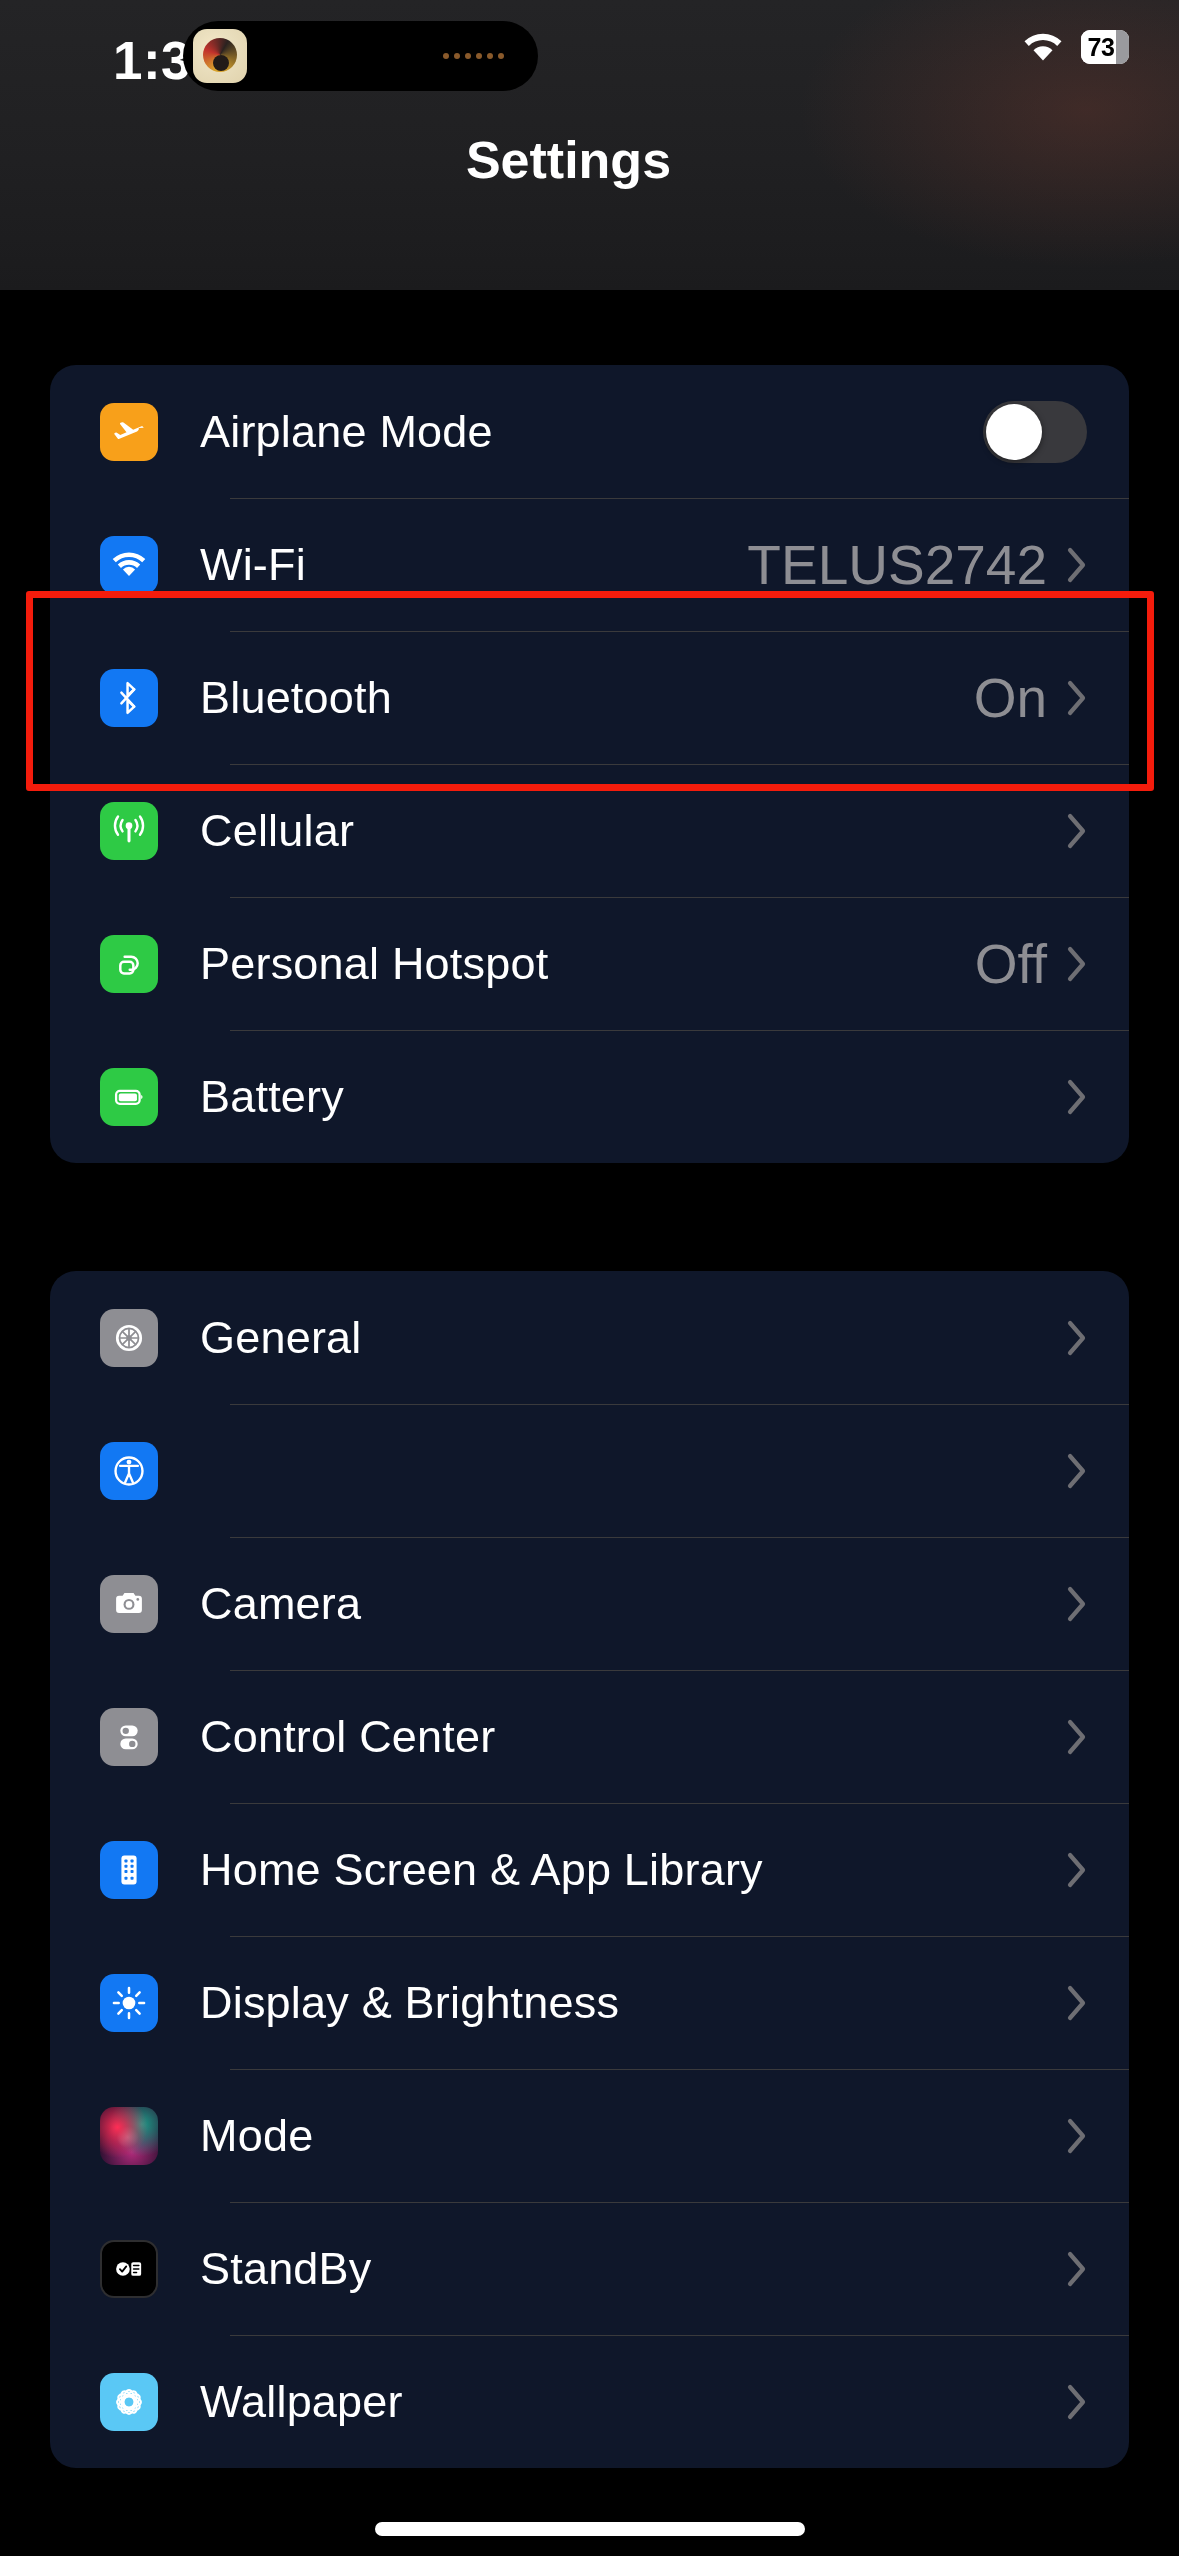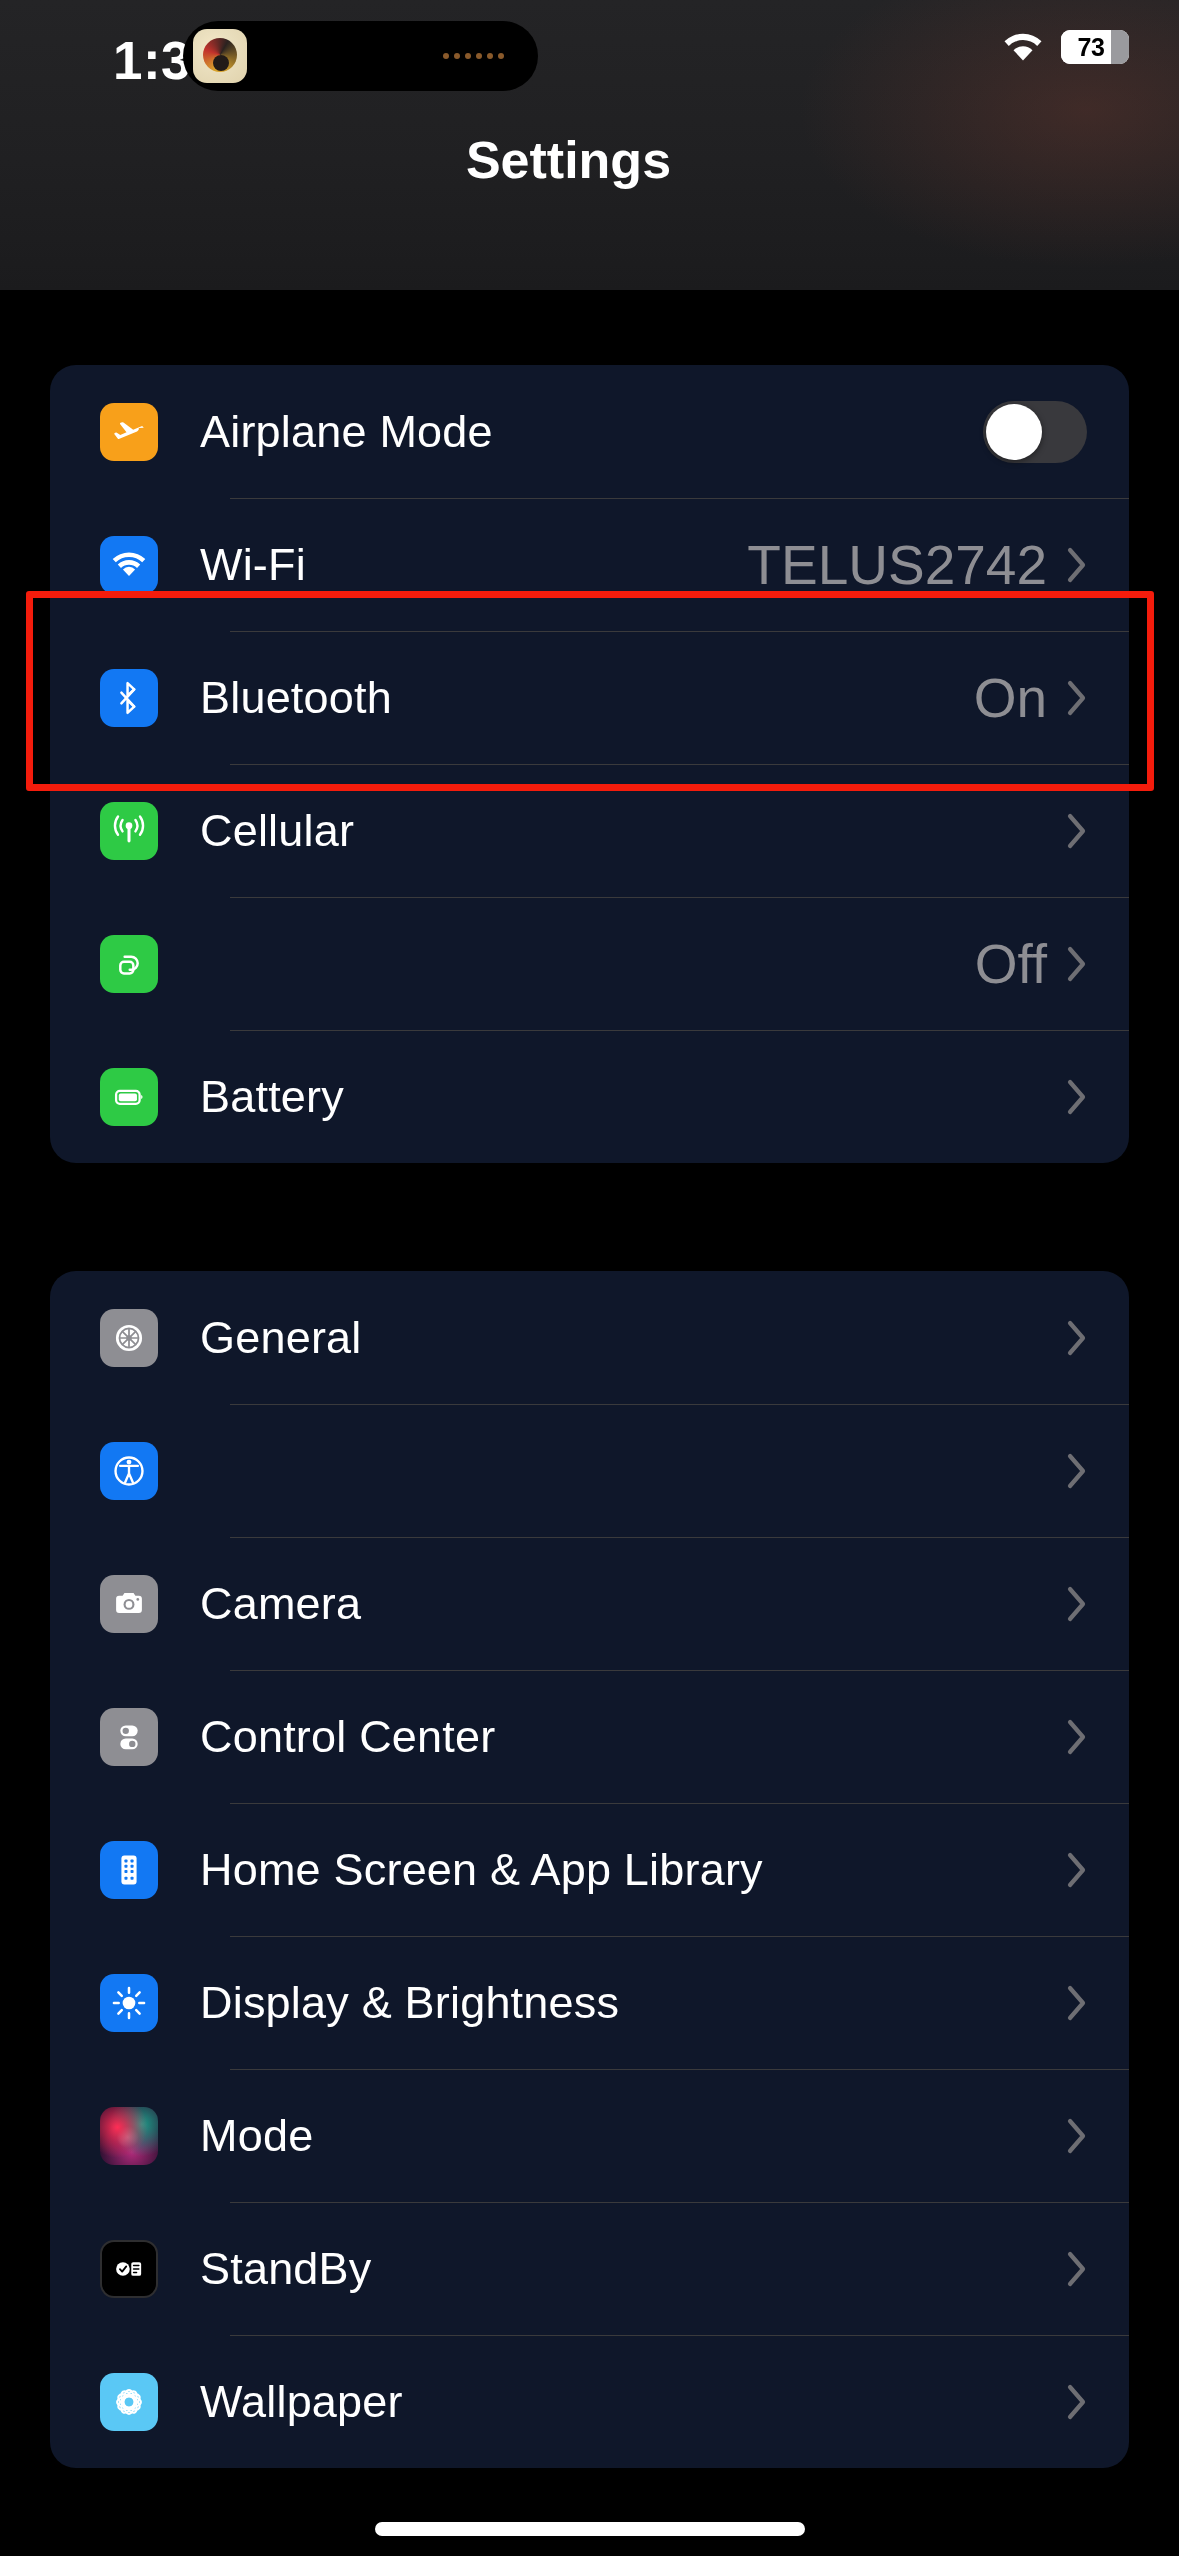--- a/index.html
+++ b/index.html
@@ -49,21 +49,21 @@
     border-radius:50%; background:#221b18;
   }
   .island-dots {
     position:absolute; right:34px; top:50%; transform:translateY(-50%);
     display:flex; gap:5px;
   }
   .island-dots i { width:6px; height:6px; border-radius:50%; background:#8a5a2b; display:block; }
   .sb-right { position:absolute; right:50px; top:30px; display:flex; align-items:center; gap:16px; }
   .wifi-ico { width:44px; height:34px; }
   .battery {
-    position:relative; width:68px; height:34px; border-radius:9px; background:#fff;
+    position:relative; width:48px; height:34px; border-radius:9px; background:#fff;
     display:flex; align-items:center; justify-content:center; overflow:hidden;
   }
   .battery .lvl { position:absolute; left:0; top:0; bottom:0; background:#fff; }
   .battery .rest { position:absolute; right:0; top:0; bottom:0; background:#9a9a9e; }
   .battery .pct {
     position:relative; z-index:2; color:#000; font-size:25px; font-weight:700;
     letter-spacing:-.5px; margin-right:8px;
   }
 
   .nav-title {
@@ -241,20 +241,21 @@
               </svg></span>
           </span>
         </div>
         <div class="row">
           <span class="ico bg-green">
             <svg viewBox="0 0 58 58" width="42" height="42">
               <path d="M23 19h9a9 9 0 0 1 0 18h-2" fill="none" stroke="#fff" stroke-width="3.4" stroke-linecap="round"></path>
               <rect x="17" y="26" width="18" height="16" rx="5" fill="none" stroke="#fff" stroke-width="3.4"></rect>
             </svg>
           </span>
+          <span class="label">Personal Hotspot</span>
           <span class="right">
             <span class="value">Off</span>
             <span class="chev"><svg viewBox="0 0 20 36" width="20" height="36">
                 <path d="M3 3 L16 18 L3 33" fill="none" stroke="#6E6E73" stroke-width="4.2" stroke-linecap="round" stroke-linejoin="round"></path>
               </svg></span>
           </span>
         </div>
         <div class="row">
           <span class="ico bg-green">
             <svg viewBox="0 0 58 58" width="44" height="44">

